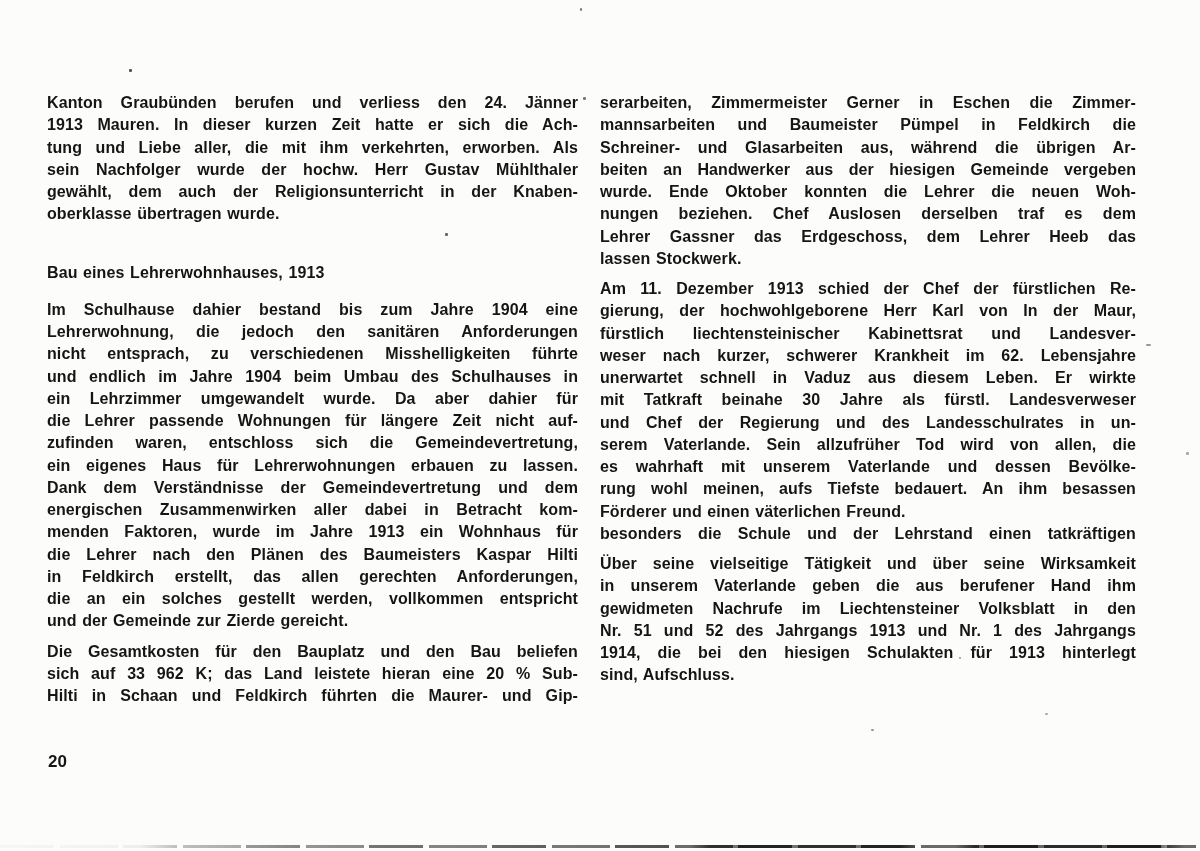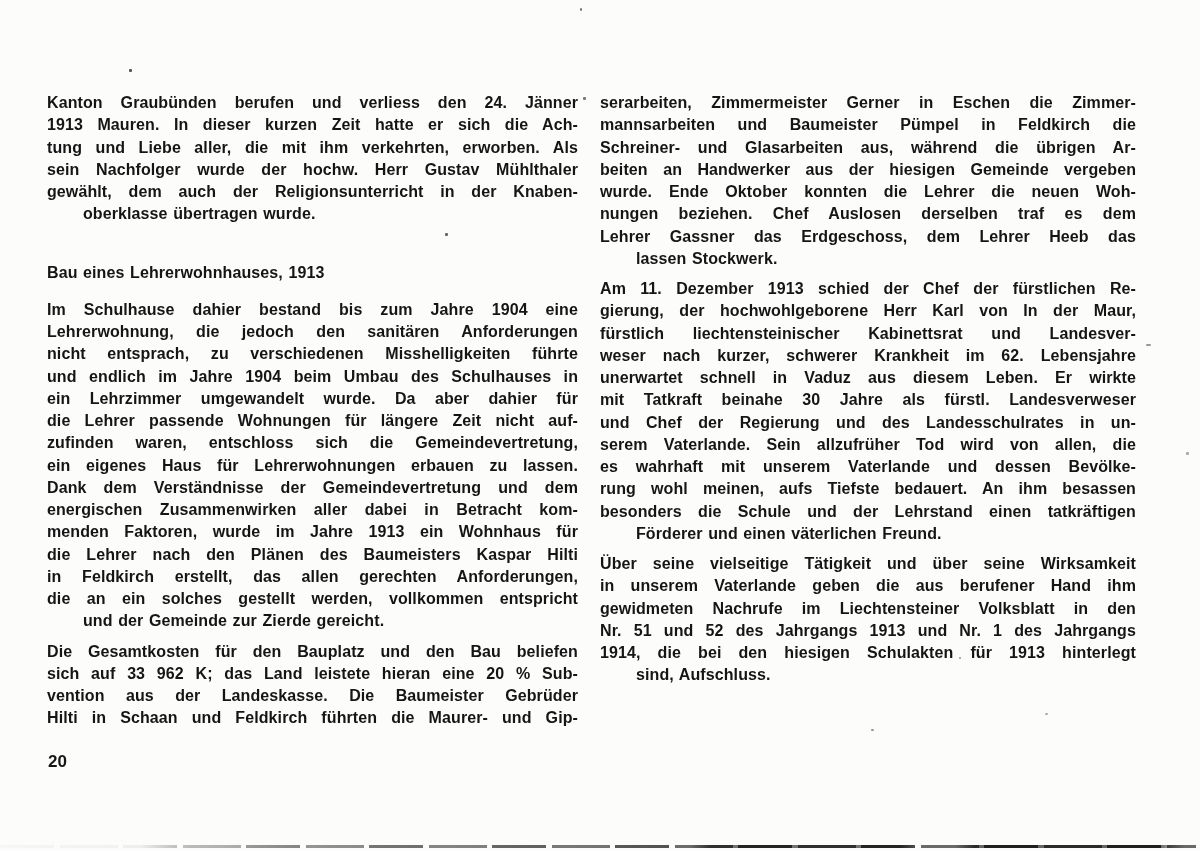--- a/index.html
+++ b/index.html
@@ -25,21 +25,20 @@
   .line{
     text-align:justify;
     -moz-text-align-last:justify;
     text-align-last:justify;
     word-spacing:1px;
   }
   .line.last{
     text-align:left;
     -moz-text-align-last:left;
     text-align-last:left;
-    margin-left:36px;
   }
   .heading .line{
     text-align:center;
     -moz-text-align-last:left;
     text-align-last:left;
   }
   .page-number{
     position:absolute;left:48px;top:752px;
     font-size:17px;font-weight:700;line-height:20px;
   }
@@ -102,21 +101,20 @@
         <div class="line">energischen Zusammenwirken aller dabei in Betracht kom-</div>
         <div class="line">menden Faktoren, wurde im Jahre 1913 ein Wohnhaus für</div>
         <div class="line">die Lehrer nach den Plänen des Baumeisters Kaspar Hilti</div>
         <div class="line">in Feldkirch erstellt, das allen gerechten Anforderungen,</div>
         <div class="line">die an ein solches gestellt werden, vollkommen entspricht</div>
         <div class="line last">und der Gemeinde zur Zierde gereicht.</div>
       </div>
       <div class="section paragraph">
         <div class="line">Die Gesamtkosten für den Bauplatz und den Bau beliefen</div>
         <div class="line">sich auf 33 962 K; das Land leistete hieran eine 20 % Sub-</div>
-        <div class="line">vention aus der Landeskasse. Die Baumeister Gebrüder</div>
         <div class="line">Hilti in Schaan und Feldkirch führten die Maurer- und Gip-</div>
       </div>
     </div>
 
   <div class="column col-right">
       <div class="section paragraph">
         <div class="line">serarbeiten, Zimmermeister Gerner in Eschen die Zimmer-</div>
         <div class="line">mannsarbeiten und Baumeister Pümpel in Feldkirch die</div>
         <div class="line">Schreiner- und Glasarbeiten aus, während die übrigen Ar-</div>
         <div class="line">beiten an Handwerker aus der hiesigen Gemeinde vergeben</div>
@@ -129,22 +127,22 @@
         <div class="line">Am 11. Dezember 1913 schied der Chef der fürstlichen Re-</div>
         <div class="line">gierung, der hochwohlgeborene Herr Karl von In der Maur,</div>
         <div class="line">fürstlich liechtensteinischer Kabinettsrat und Landesver-</div>
         <div class="line">weser nach kurzer, schwerer Krankheit im 62. Lebensjahre</div>
         <div class="line">unerwartet schnell in Vaduz aus diesem Leben. Er wirkte</div>
         <div class="line">mit Tatkraft beinahe 30 Jahre als fürstl. Landesverweser</div>
         <div class="line">und Chef der Regierung und des Landesschulrates in un-</div>
         <div class="line">serem Vaterlande. Sein allzufrüher Tod wird von allen, die</div>
         <div class="line">es wahrhaft mit unserem Vaterlande und dessen Bevölke-</div>
         <div class="line">rung wohl meinen, aufs Tiefste bedauert. An ihm besassen</div>
+        <div class="line last">Förderer und einen väterlichen Freund.</div>
         <div class="line">besonders die Schule und der Lehrstand einen tatkräftigen</div>
-        <div class="line last">Förderer und einen väterlichen Freund.</div>
       </div>
       <div class="section paragraph">
         <div class="line">Über seine vielseitige Tätigkeit und über seine Wirksamkeit</div>
         <div class="line">in unserem Vaterlande geben die aus berufener Hand ihm</div>
         <div class="line">gewidmeten Nachrufe im Liechtensteiner Volksblatt in den</div>
         <div class="line">Nr. 51 und 52 des Jahrgangs 1913 und Nr. 1 des Jahrgangs</div>
         <div class="line">1914, die bei den hiesigen Schulakten für 1913 hinterlegt</div>
         <div class="line last">sind, Aufschluss.</div>
       </div>
     </div>

